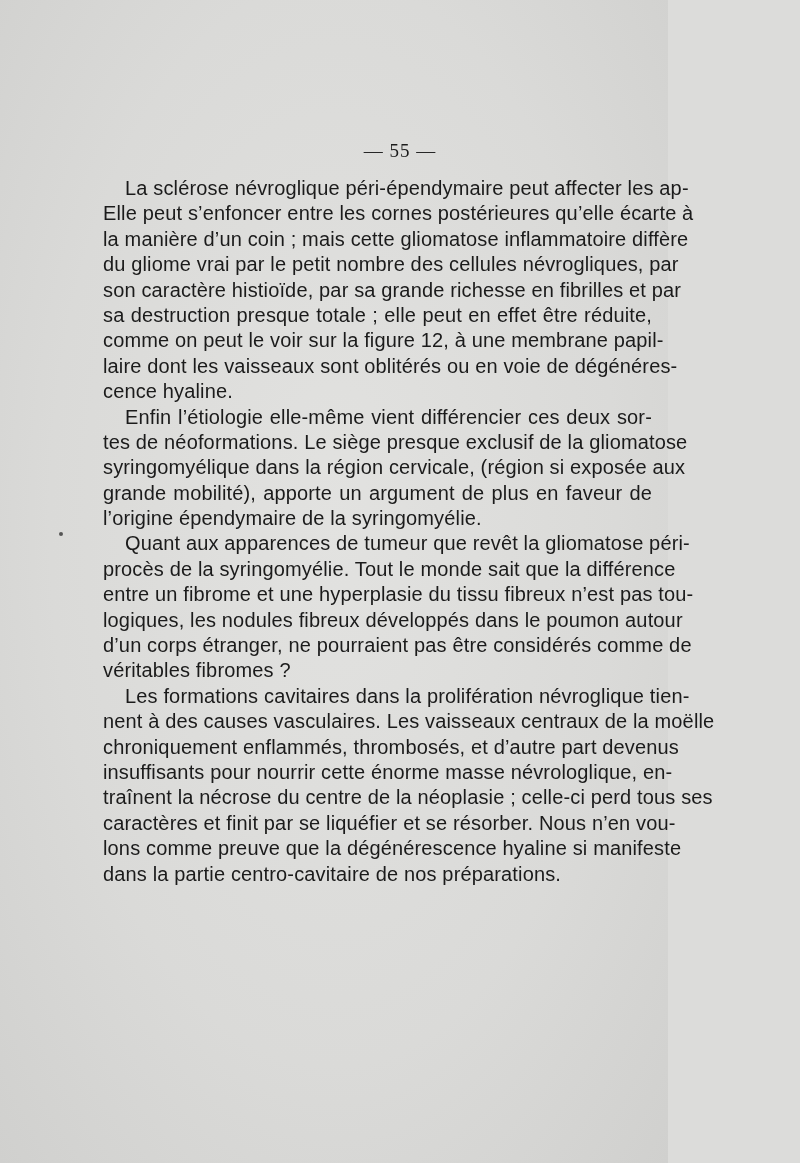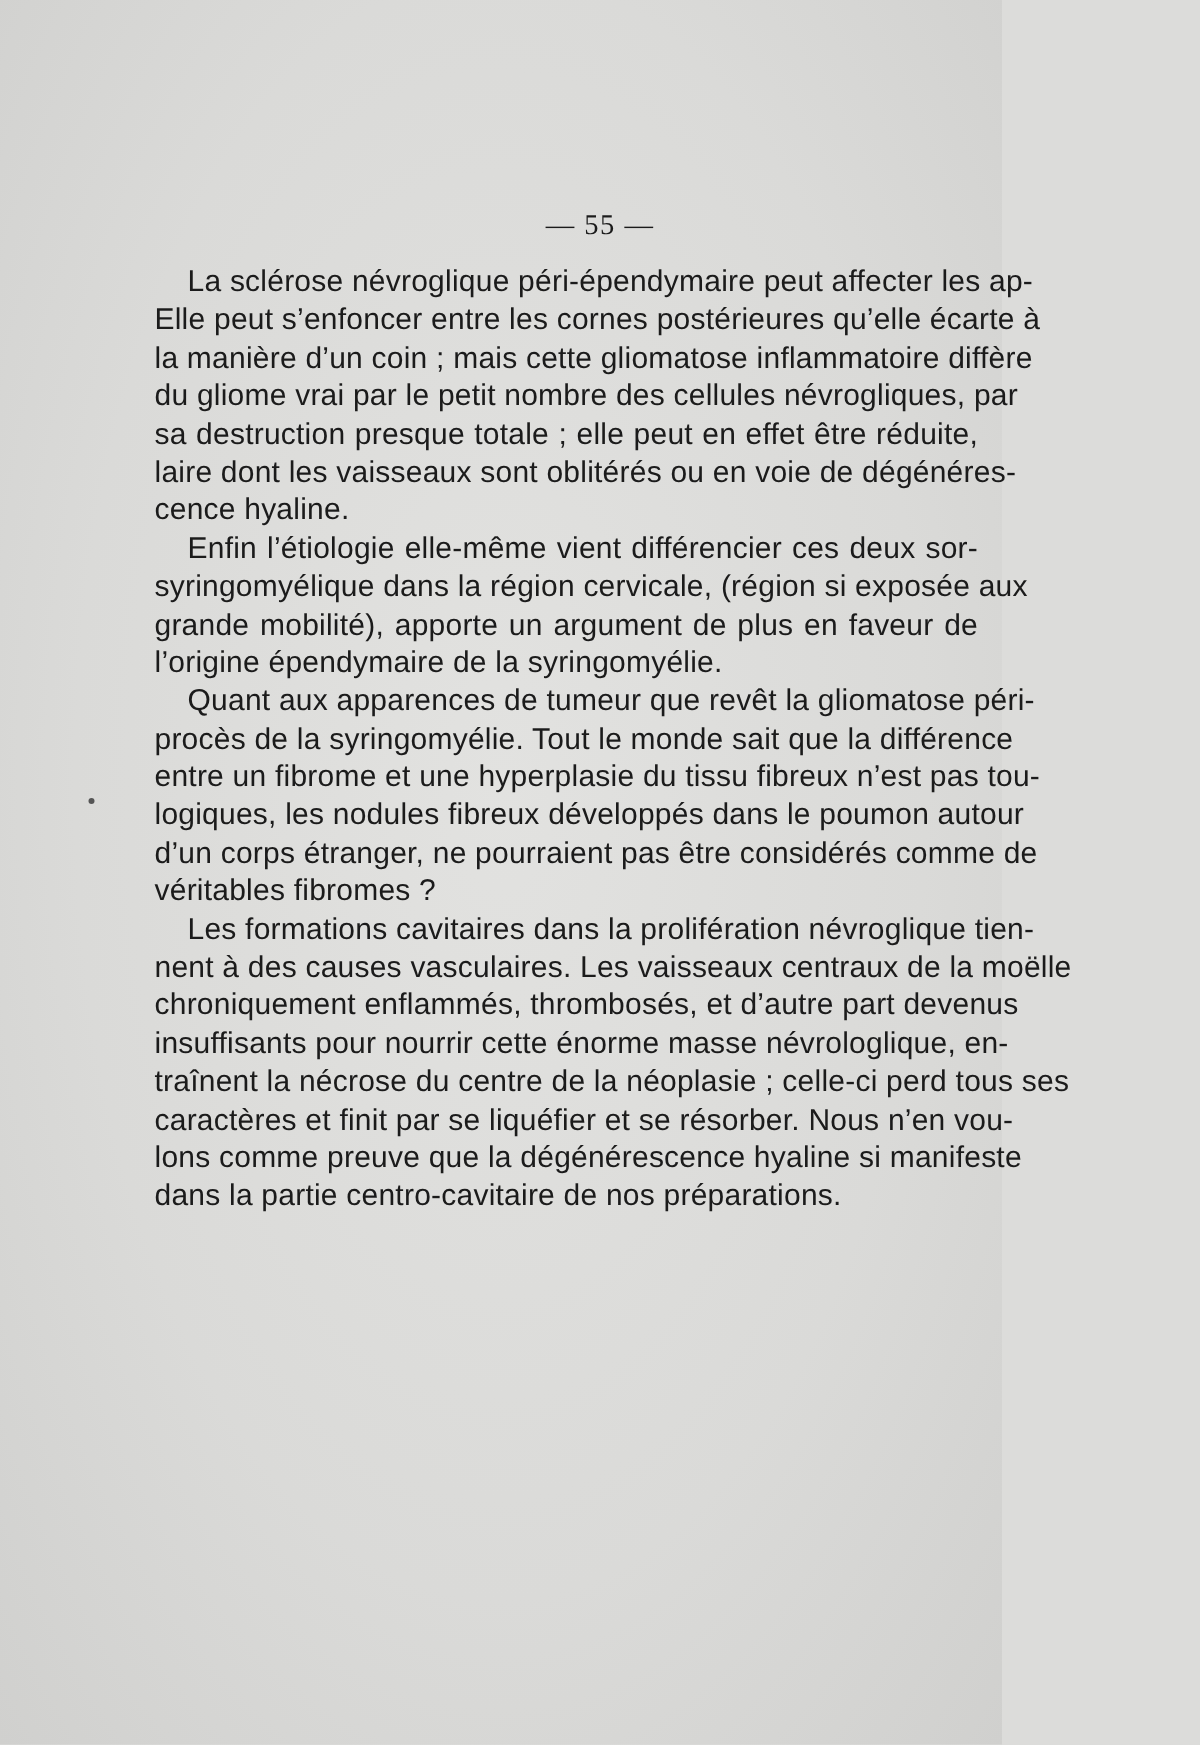--- a/index.html
+++ b/index.html
@@ -73,27 +73,30 @@
 
   <div class="margin-dot"></div>
 
   <div class="body-text">
 
     <div>
       <span class="line indent">La sclérose névroglique péri-épendymaire peut affecter les ap-</span>
       <span class="line">Elle peut  s’enfoncer  entre les cornes postérieures qu’elle écarte à</span>
       <span class="line">la manière d’un coin ; mais cette gliomatose inflammatoire diffère</span>
       <span class="line">du gliome vrai par le petit nombre des cellules névrogliques, par</span>
+      <span class="line">son caractère histioïde, par sa grande richesse en fibrilles  et par</span>
       <span class="line">sa  destruction   presque totale ; elle  peut  en effet  être réduite,</span>
+      <span class="line">comme on peut le voir sur la figure 12, à une membrane papil-</span>
       <span class="line">laire dont les vaisseaux  sont oblitérés  ou  en voie de dégénéres-</span>
       <span class="line last">cence hyaline.</span>
     </div>
 
     <div>
       <span class="line indent">Enfin l’étiologie  elle-même  vient  différencier ces deux sor-</span>
+      <span class="line">tes de néoformations. Le siège  presque exclusif de la gliomatose</span>
       <span class="line">syringomyélique dans  la  région cervicale, (région si exposée aux</span>
       <span class="line">grande mobilité), apporte  un  argument  de  plus  en  faveur  de</span>
       <span class="line last">l’origine épendymaire de la syringomyélie.</span>
     </div>
 
     <div>
       <span class="line indent">Quant aux apparences de tumeur que revêt la gliomatose péri-</span>
       <span class="line">procès de la  syringomyélie. Tout le monde sait que la différence</span>
       <span class="line">entre un fibrome  et une hyperplasie du tissu fibreux n’est pas tou-</span>
       <span class="line">logiques,  les nodules fibreux développés dans le poumon autour</span>

